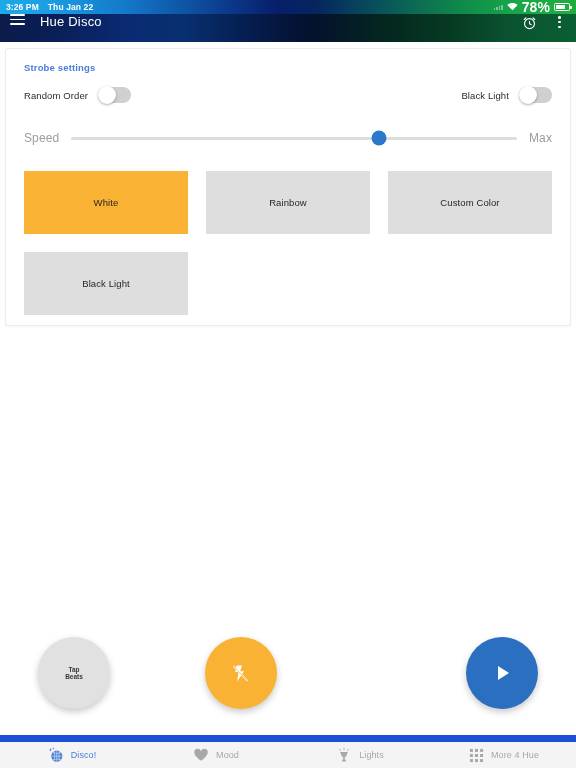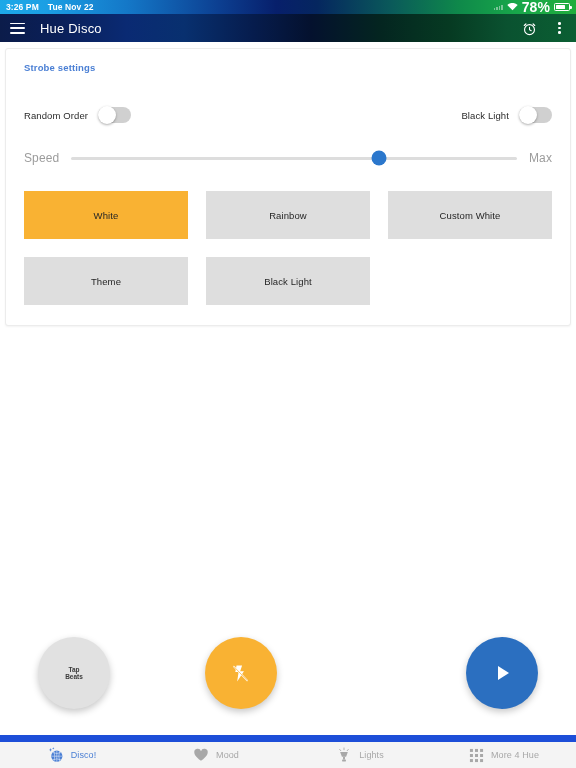--- a/index.html
+++ b/index.html
@@ -83,21 +83,21 @@
 
   
   .app-bar {
     height: 28px;
     width: 100%;
     background: linear-gradient(90deg,
       #0b1c4a 0%, #0a1f58 10%, #0a2a73 22%,
       #08306f 32%, #061c4d 44%, #04112e 54%,
       #042520 66%, #063a22 78%, #0a5230 88%, #0b5f33 100%);
     display: flex;
-    align-items: center;
+    align-items: flex-start;
     padding: 0 10px;
     color: #ffffff;
     position: relative;
   }
   .hamburger {
     width: 15px; height: 11px;
     display: flex; flex-direction: column;
     justify-content: space-between;
     cursor: pointer;
   }
@@ -148,21 +148,21 @@
     font-size: 9.5px;
     font-weight: 700;
     letter-spacing: 0.15px;
     margin-top: 3px;
   }
 
   
   .toggle-row {
     display: flex;
     align-items: center;
-    margin-top: 30px;
+    margin-top: 10px;
     height: 24px;
   }
   .toggle-unit { display: flex; align-items: center; gap: 10px; }
   .toggle-unit.right { margin-left: auto; }
   .toggle-label {
     font-size: 9.5px;
     color: #2b2b2b;
     letter-spacing: 0.1px;
   }
   .switch {
@@ -215,21 +215,21 @@
   }
 
   
   .grid {
     display: grid;
     grid-template-columns: repeat(3, 1fr);
     gap: 18px;
     margin-top: 22px;
   }
   .mode-btn {
-    height: 48px;
+    height: 63px;
     background: #dedede;
     display: flex;
     align-items: center;
     justify-content: center;
     font-size: 9.5px;
     color: #262626;
     cursor: pointer;
     border: none;
     font-family: "Liberation Sans", sans-serif;
     letter-spacing: 0.1px;
@@ -308,21 +308,21 @@
   }
   .nav-item.active .nav-label { color: #4a7fd4; }
   .nav-ico { display: flex; align-items: center; justify-content: center; }
 </style>
 </head>
 <body>
 
 <div class="status-bar">
   <div class="sb-left">
     <span class="sb-time">3:26 PM</span>
-    <span class="sb-date">Tue Nov 22</span>
+    <span class="sb-date">Thu Jan 22</span>
   </div>
   <div class="sb-right">
     <span class="sb-signal">
         <i></i>
         <i></i>
         <i></i>
         <i></i>
       </span>
     <span class="nav-ico">
       <svg width="11" height="8" viewBox="0 0 11 8">
@@ -382,22 +382,21 @@
     <span class="slider-cap">Speed</span>
     <div class="slider-track">
       <div class="slider-thumb" id="speed-thumb" style="left: 69%;"></div>
     </div>
     <span class="slider-cap">Max</span>
   </div>
 
   <div class="grid">
     <button class="mode-btn active">White</button>
     <button class="mode-btn">Rainbow</button>
-    <button class="mode-btn">Custom White</button>
-    <button class="mode-btn">Theme</button>
+    <button class="mode-btn">Custom Color</button>
     <button class="mode-btn">Black Light</button>
   </div>
 
 </div>
 
 <div class="fab-row">
 
   <div class="fab fab-tap">
     <span>Tap</span>
     <span>Beats</span>

